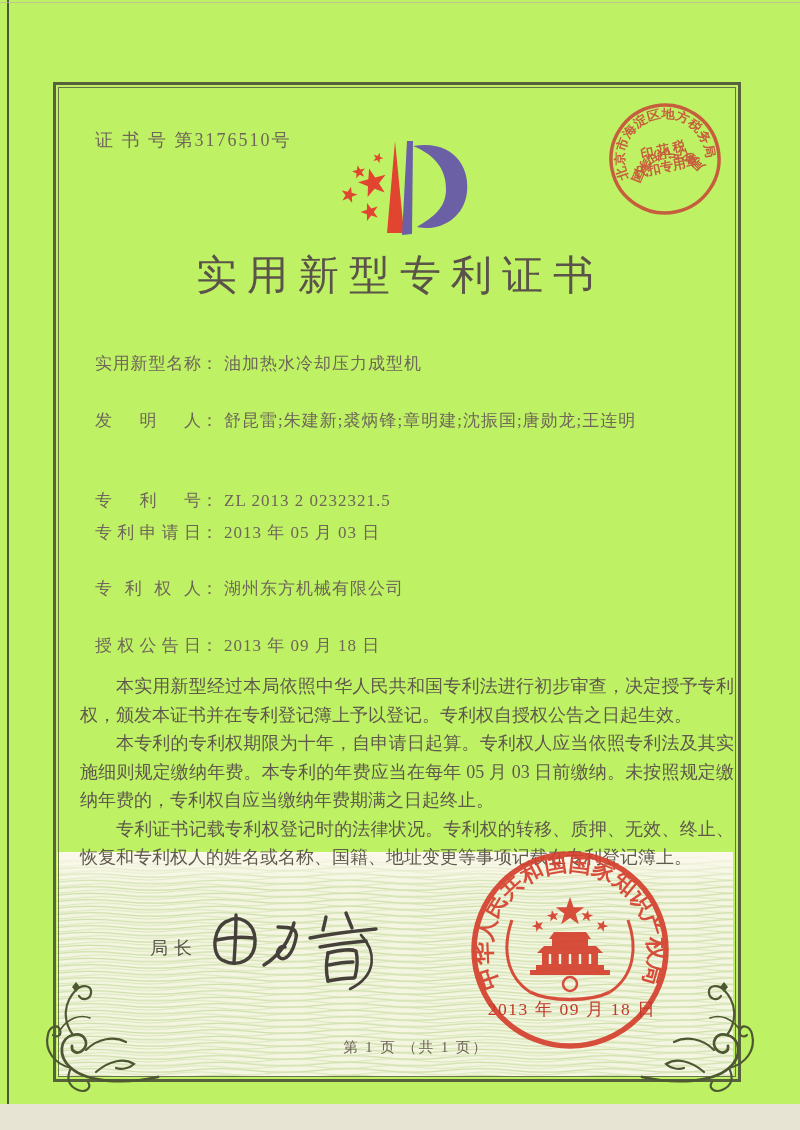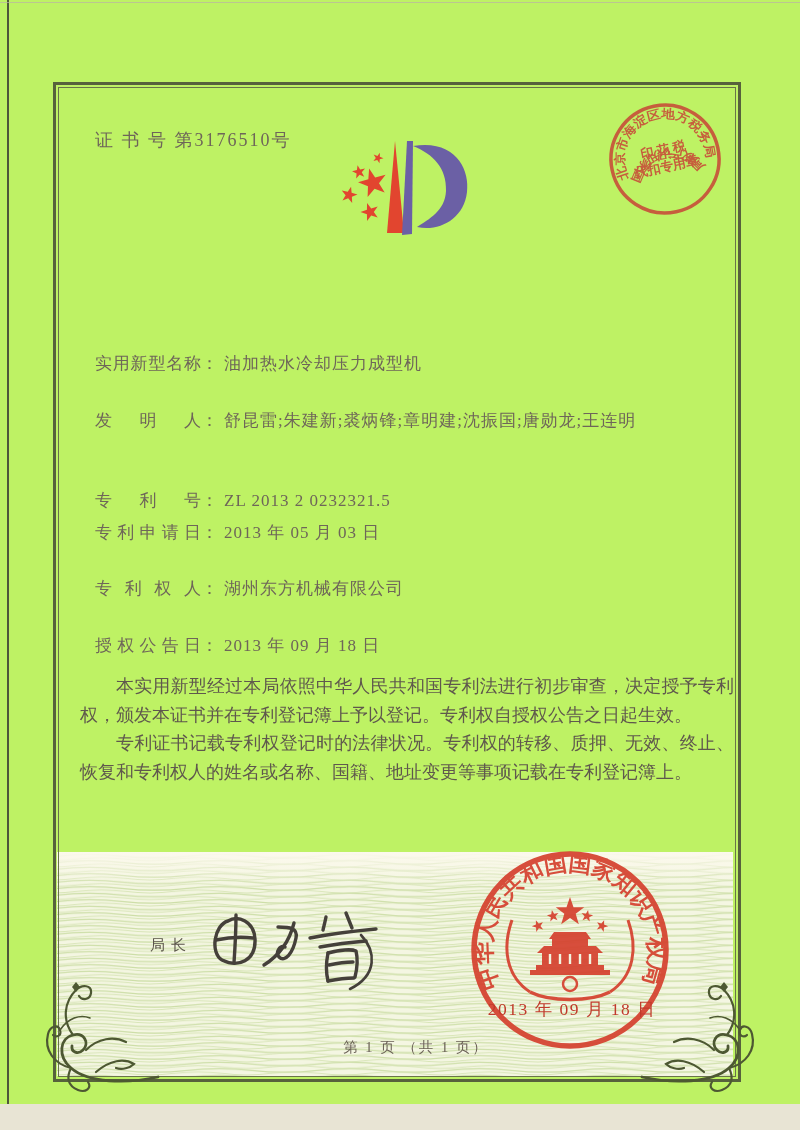--- a/index.html
+++ b/index.html
@@ -24,21 +24,21 @@
   .row{position:absolute;left:95px;font-size:17px;color:#6e6659;white-space:nowrap;}
   .flabel{display:inline-block;width:106px;text-align:justify;text-align-last:justify;vertical-align:bottom;}
   .fcolon{display:inline-block;margin-right:6px;}
   .fvalue{letter-spacing:1px;}
   .row1{top:352px;} .row2{top:409px;} .row3{top:465px;margin-top:24px;} .row4{top:521px;} .row5{top:577px;} .row6{top:634px;}
 
   .paras{position:absolute;left:80px;top:672px;width:654px;font-size:18px;line-height:28.5px;
          color:#5f584d;text-align:justify;}
   .paras p{margin:0;text-indent:2em;}
 
-  .signer-label{position:absolute;left:150px;top:936px;font-size:15px;color:#5a544a;letter-spacing:6px;}
+  .signer-label{position:absolute;left:150px;top:936px;font-size:18px;color:#5a544a;letter-spacing:6px;}
   .signature{position:absolute;left:198px;top:893px;}
 
   .office-seal{position:absolute;left:468px;top:848px;opacity:.92;}
   .seal-date{position:absolute;left:473px;top:997px;width:198px;text-align:center;
              font-size:17.5px;color:#c03a2b;letter-spacing:1.5px;}
   .tax-seal{position:absolute;left:592px;top:86px;transform:rotate(-12deg);opacity:.88;}
 
   .flourish-bl{position:absolute;left:26px;top:980px;}
   .flourish-br{position:absolute;left:634px;top:980px;transform:scaleX(-1);}
 
@@ -111,20 +111,21 @@
     <path d="M80,7 C122,0 137,30 134,53 C131,80 106,93 84,88 C96,80 112,72 113,52 C114,29 100,15 80,7 Z" fill="#6b60a5"></path>
     <g fill="#e2452f">
       <use href="#star" transform="translate(45,19) scale(0.55) rotate(20)"></use>
       <use href="#star" transform="translate(26,33) scale(0.7) rotate(-12)"></use>
       <use href="#star" transform="translate(40,44) scale(1.5) rotate(-15)"></use>
       <use href="#star" transform="translate(16,56) scale(0.85) rotate(14)"></use>
       <use href="#star" transform="translate(37,73) scale(0.95) rotate(-18)"></use>
     </g>
   </svg>
 
+  <div class="doc-title">实用新型专利证书</div>
 
   <div class="row row1">
     <span class="flabel">实用新型名称</span><span class="fcolon">：</span><span class="fvalue">油加热水冷却压力成型机</span>
   </div>
   <div class="row row2">
     <span class="flabel">发明人</span><span class="fcolon">：</span><span class="fvalue">舒昆雷;朱建新;裘炳锋;章明建;沈振国;唐勋龙;王连明</span>
   </div>
   <div class="row row3">
     <span class="flabel">专利号</span><span class="fcolon">：</span><span class="fvalue">ZL 2013 2 0232321.5</span>
   </div>
@@ -133,20 +134,21 @@
   </div>
   <div class="row row5">
     <span class="flabel">专利权人</span><span class="fcolon">：</span><span class="fvalue">湖州东方机械有限公司</span>
   </div>
   <div class="row row6">
     <span class="flabel">授权公告日</span><span class="fcolon">：</span><span class="fvalue">2013 年 09 月 18 日</span>
   </div>
 
   <div class="paras">
     <p>本实用新型经过本局依照中华人民共和国专利法进行初步审查，决定授予专利权，颁发本证书并在专利登记簿上予以登记。专利权自授权公告之日起生效。</p>
+    <p>本专利的专利权期限为十年，自申请日起算。专利权人应当依照专利法及其实施细则规定缴纳年费。本专利的年费应当在每年 05 月 03 日前缴纳。未按照规定缴纳年费的，专利权自应当缴纳年费期满之日起终止。</p>
     <p>专利证书记载专利权登记时的法律状况。专利权的转移、质押、无效、终止、恢复和专利权人的姓名或名称、国籍、地址变更等事项记载在专利登记簿上。</p>
   </div>
 
   <div class="signer-label">局长</div>
   <svg class="signature" width="205" height="108" viewBox="0 0 205 108">
     <title>田力普</title>
     <g fill="none" stroke="#45403a" stroke-width="3.4" stroke-linecap="round" stroke-linejoin="round">
       <path d="M30,28 C16,32 12,60 24,67 C40,75 58,68 57,46 C56,28 40,22 30,28"></path>
       <path d="M38,22 C38,40 37,55 36,70"></path>
       <path d="M18,47 C32,44 46,44 55,45"></path>

